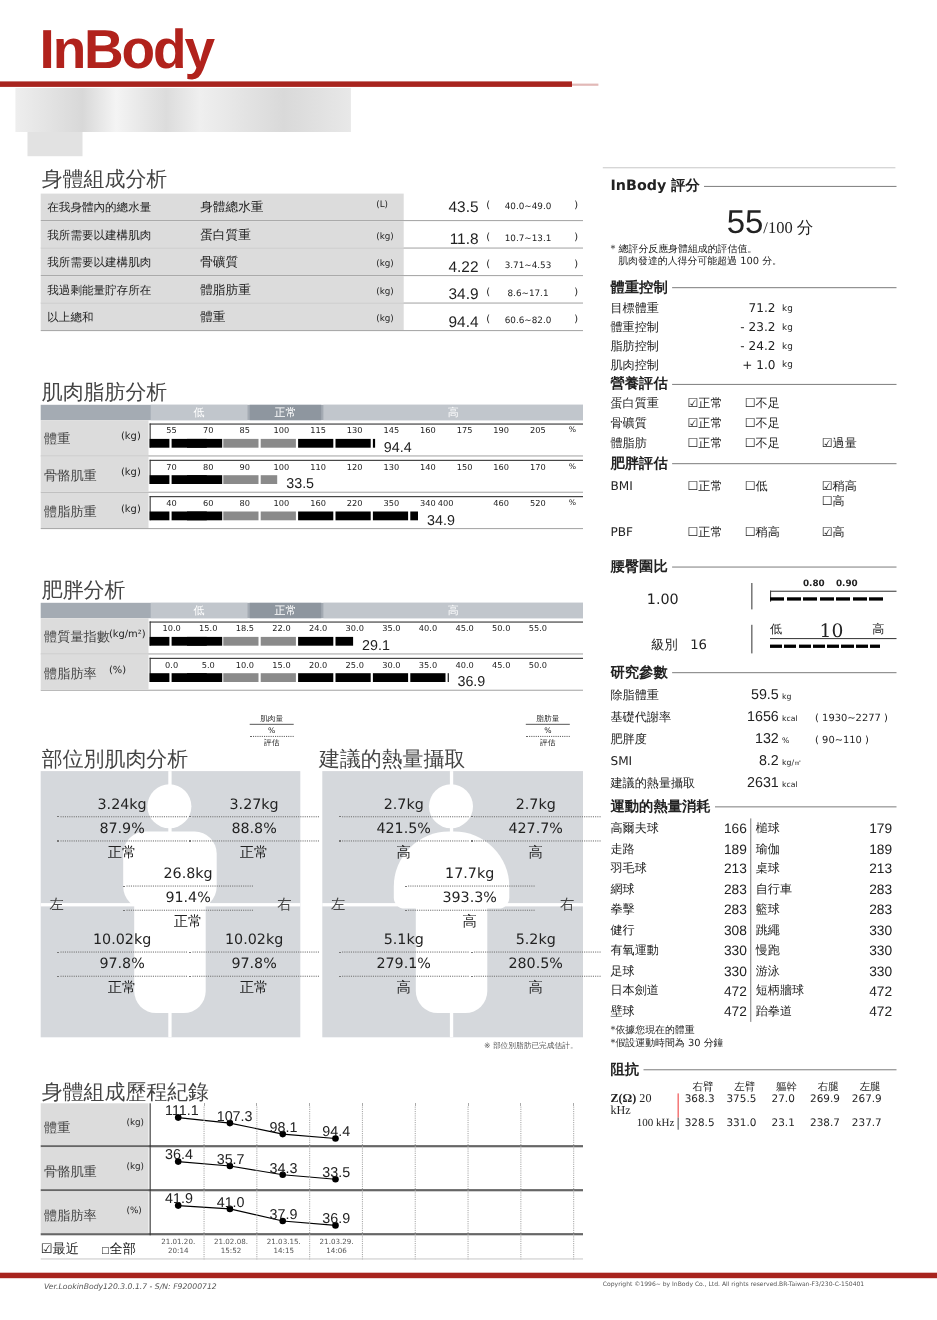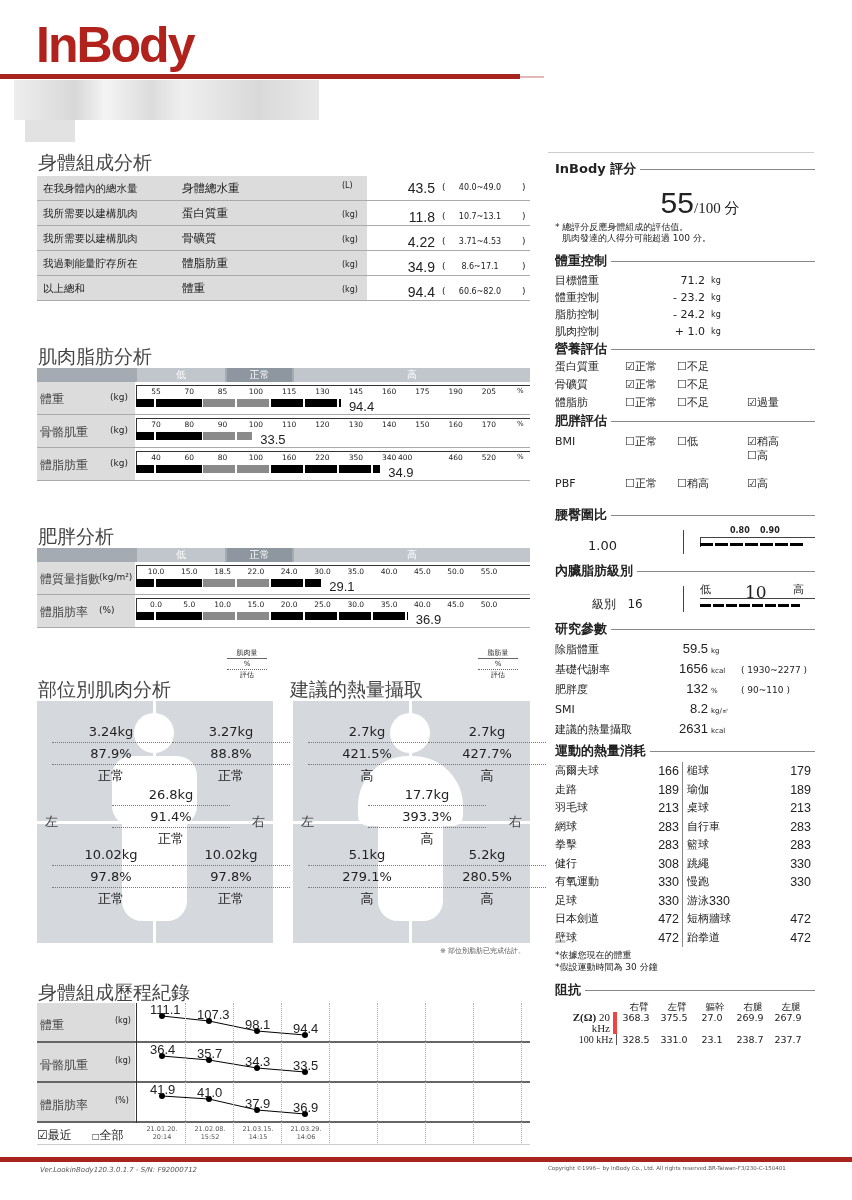--- a/index.html
+++ b/index.html
@@ -482,24 +482,20 @@
     </div>
  <div style="position:relative;height:38px">
   <div style="position:absolute;left:33px;top:14px;font-size:13px">1.00</div>
   <div style="position:absolute;left:128px;top:6px;width:1px;height:24px;background:#444"></div>
   <div style="position:absolute;left:175px;top:2px;font-size:8px;font-weight:bold">0.80</div>
   <div style="position:absolute;left:205px;top:2px;font-size:8px;font-weight:bold">0.90</div>
   <div style="position:absolute;left:145px;top:13px;width:115px;height:1px;background:#444"></div>
   <div style="position:absolute;left:145px;top:13px;width:1px;height:10px;background:#444"></div>
   <div style="position:absolute;left:145px;top:19px;width:105px;height:3px;background:repeating-linear-gradient(90deg,#000 0 13px,#fff 13px 15px)"></div>
  </div>
- <div style="display:flex;align-items:center;gap:4px" class="rhead">
-      <span>內臟脂肪級別</span>
-      <span style="flex:1;height:1px;background:#888"></span>
-    </div>
  <div style="position:relative;height:40px">
   <div style="position:absolute;left:37px;top:16px;font-size:12px"><span>級別</span>&nbsp;&nbsp;&nbsp;<span>16</span></div>
   <div style="position:absolute;left:128px;top:6px;width:1px;height:26px;background:#444"></div>
   <div style="position:absolute;left:145px;top:2px;font-size:11px;font-family:'DejaVu Serif',serif">低</div>
   <div style="position:absolute;left:190px;top:2px;font-size:17px;font-family:'DejaVu Serif',serif">10</div>
   <div style="position:absolute;left:238px;top:2px;font-size:11px;font-family:'DejaVu Serif',serif">高</div>
   <div style="position:absolute;left:145px;top:18px;width:115px;height:1px;background:#444"></div>
   <div style="position:absolute;left:145px;top:24px;width:100px;height:3px;background:repeating-linear-gradient(90deg,#000 0 11px,#fff 11px 13px)"></div>
  </div>
  <div style="display:flex;align-items:center;gap:4px" class="rhead">
@@ -607,21 +603,21 @@
           <span style="font-size:12.5px;font-family:Liberation Sans,sans-serif">283</span>
         </div>
         <div style="display: flex; justify-content: space-between;">
           <span>跳繩</span>
           <span style="font-size:12.5px;font-family:Liberation Sans,sans-serif">330</span>
         </div>
         <div style="display: flex; justify-content: space-between;">
           <span>慢跑</span>
           <span style="font-size:12.5px;font-family:Liberation Sans,sans-serif">330</span>
         </div>
-        <div style="display: flex; ">
+        <div style="display: flex; justify-content: space-between;">
           <span>游泳</span>
           <span style="font-size:12.5px;font-family:Liberation Sans,sans-serif">330</span>
         </div>
         <div style="display: flex; justify-content: space-between;">
           <span>短柄牆球</span>
           <span style="font-size:12.5px;font-family:Liberation Sans,sans-serif">472</span>
         </div>
         <div style="display: flex; justify-content: space-between;">
           <span>跆拳道</span>
           <span style="font-size:12.5px;font-family:Liberation Sans,sans-serif">472</span>
@@ -636,21 +632,21 @@
     </div>
  <div id="imp" style="font-size:9.5px;line-height:11px;margin-top:2px">
       <div style="display:flex;padding-left:65px">
         <span style="width:38px;text-align:center">右臂</span>
         <span style="width:38px;text-align:center">左臂</span>
         <span style="width:38px;text-align:center">軀幹</span>
         <span style="width:38px;text-align:center">右腿</span>
         <span style="width:38px;text-align:center">左腿</span>
       </div>
       <div style="display:flex">
-        <span style="width:62px;text-align:right;font-family:Liberation Serif,serif;font-size:11px;border-right:4px solid #ef4444;padding-right:3px"><b>Z(Ω)</b> <span>20 kHz</span></span>
+        <span style="width:62px;text-align:left;font-family:Liberation Serif,serif;font-size:11px;border-right:1px solid #ef4444;padding-right:3px"><b>Z(Ω)</b> <span>20 kHz</span></span>
         <span style="width:38px;text-align:center">368.3</span>
         <span style="width:38px;text-align:center">375.5</span>
         <span style="width:38px;text-align:center">27.0</span>
         <span style="width:38px;text-align:center">269.9</span>
         <span style="width:38px;text-align:center">267.9</span>
       </div>
       <div style="display:flex">
         <span style="width:62px;text-align:right;font-family:Liberation Serif,serif;font-size:10px;border-right:1px solid #555;padding-right:3px"><span>100 kHz</span></span>
         <span style="width:38px;text-align:center">328.5</span>
         <span style="width:38px;text-align:center">331.0</span>

